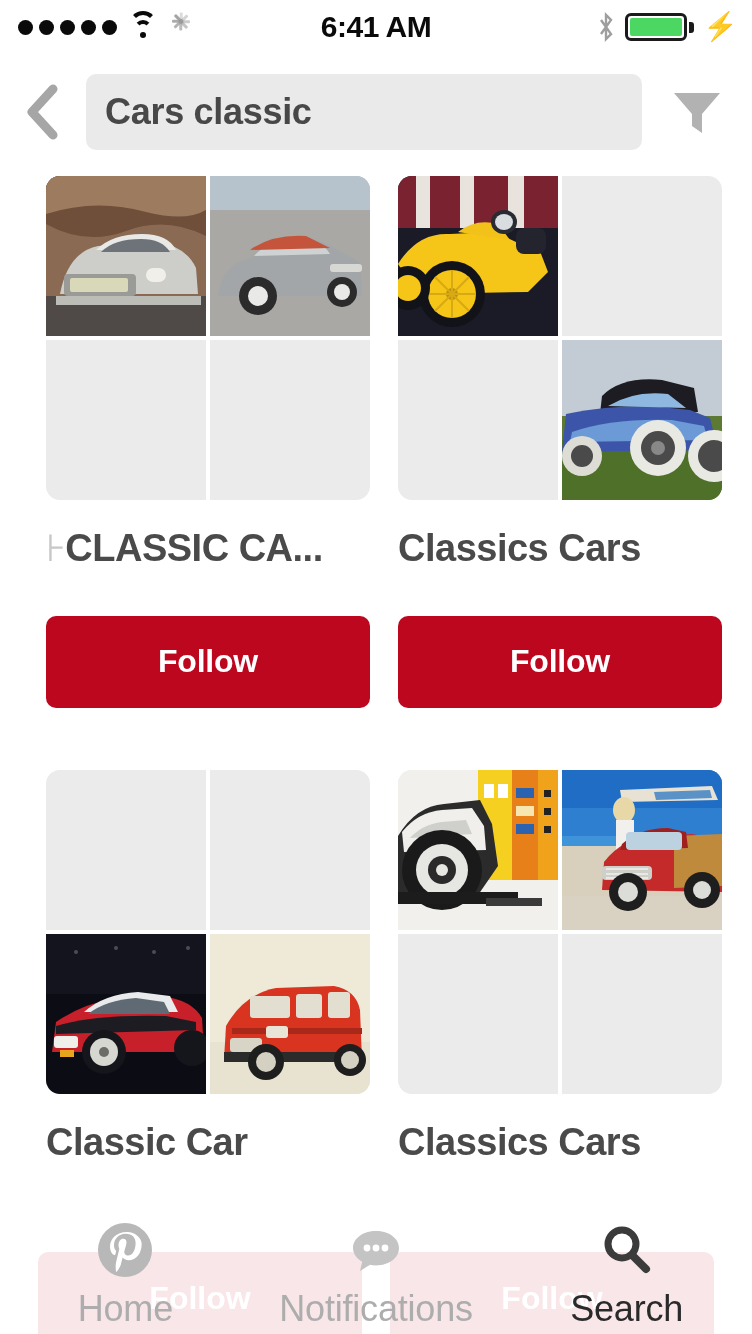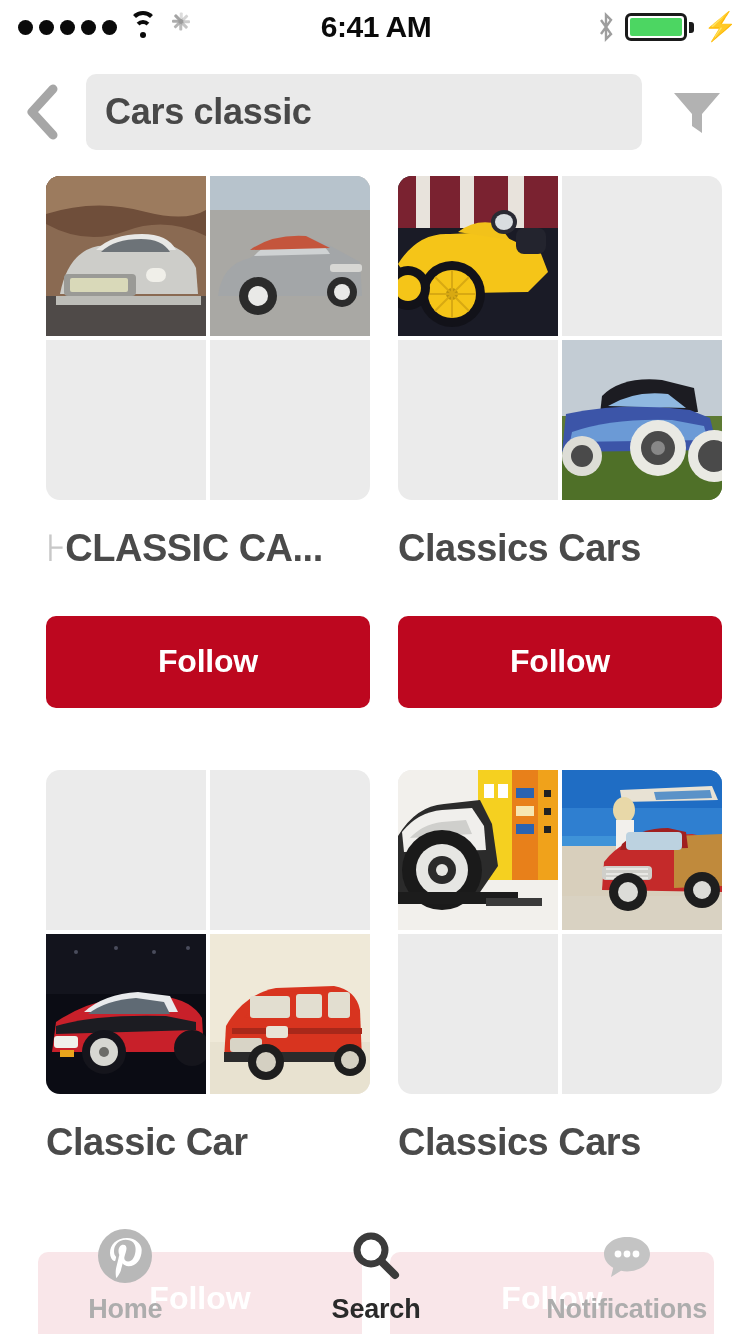--- a/index.html
+++ b/index.html
@@ -112,21 +112,21 @@
   
   .tab-bar {
     position: absolute; bottom: 0; left: 0; width: 752px; height: 118px;
     background: rgba(255,255,255,0.90);
     display: flex; align-items: center; z-index: 10;
   }
   .tab-item {
     flex: 1; height: 118px; display: flex; flex-direction: column;
     align-items: center; justify-content: center; gap: 8px; cursor: pointer;
   }
-  .tab-label { font-size: 27px; color: #adadad; letter-spacing: -0.2px; font-weight: bold; }
+  .tab-label { font-size: 36px; color: #adadad; letter-spacing: -0.2px; }
   .tab-item.active .tab-label { color: #2a2a2a; }
   .icon-wrap { height: 60px; display: flex; align-items: center; justify-content: center; }
 
   
   .ph { position: absolute; inset: 0; }
 </style>
 </head>
 <body>
 
 <div class="phone">
@@ -419,37 +419,37 @@
     <div class="tab-item">
       <div class="icon-wrap">
         <svg width="58" height="58" viewBox="0 0 58 58">
           <circle cx="29" cy="29" r="27" fill="#b8b8b8"></circle>
           <path d="M31 11 C20 11 14 18 14 26 c0 4 2 7 4 8 1 .3 1.3 0 1.5-1 .1-.5.4-1.7.5-2.2.2-.7.1-1-.4-1.6-1-1.2-1.6-2.8-1.6-5 0-6 4.5-11.4 11.7-11.4 6.4 0 9.9 3.9 9.9 9.1 0 6.8-3 12.6-7.5 12.6-2.5 0-4.3-2-3.7-4.6.7-3 2.1-6.3 2.1-8.5 0-2-1-3.6-3.3-3.6-2.6 0-4.7 2.7-4.7 6.3 0 2.3.8 3.8.8 3.8s-2.7 11.4-3.2 13.4c-.9 4-0.1 8.8 0 9.3.1.3.4.4.6.2.2-.3 3.3-4.1 4.3-7.9.3-1.1 1.7-6.6 1.7-6.6.8 1.6 3.3 3 5.9 3 7.8 0 13.1-7.1 13.1-16.6C45.7 17.5 39.6 11 31 11z" fill="#ffffff"></path>
         </svg>
       </div>
       <div class="tab-label">Home</div>
     </div>
 
-    <div class="tab-item active">
-      <div class="icon-wrap">
-        <svg width="58" height="58" viewBox="0 0 58 58">
-          <circle cx="24" cy="23" r="14" fill="none" stroke="#3b3b3b" stroke-width="7"></circle>
-          <line x1="34" y1="34" x2="48" y2="48" stroke="#3b3b3b" stroke-width="8" stroke-linecap="round"></line>
-        </svg>
-      </div>
-      <div class="tab-label">Search</div>
-    </div>
-
     <div class="tab-item">
       <div class="icon-wrap">
         <svg width="58" height="58" viewBox="0 0 58 58">
           <path d="M29 10 C16 10 6 17.5 6 27 c0 5.6 3.6 10.6 9.2 13.7 L13 50 l10-6.2 c1.9.4 3.9.6 6 .6 13 0 23-7.5 23-17.4 C52 17.5 42 10 29 10 z" fill="#c4c4c4"></path>
           <circle cx="20" cy="27" r="3.4" fill="#ffffff"></circle>
           <circle cx="29" cy="27" r="3.4" fill="#ffffff"></circle>
           <circle cx="38" cy="27" r="3.4" fill="#ffffff"></circle>
         </svg>
       </div>
       <div class="tab-label">Notifications</div>
     </div>
 
+    <div class="tab-item active">
+      <div class="icon-wrap">
+        <svg width="58" height="58" viewBox="0 0 58 58">
+          <circle cx="24" cy="23" r="14" fill="none" stroke="#3b3b3b" stroke-width="7"></circle>
+          <line x1="34" y1="34" x2="48" y2="48" stroke="#3b3b3b" stroke-width="8" stroke-linecap="round"></line>
+        </svg>
+      </div>
+      <div class="tab-label">Search</div>
+    </div>
+
 
   </div>
 </div>
 
 </body></html>

